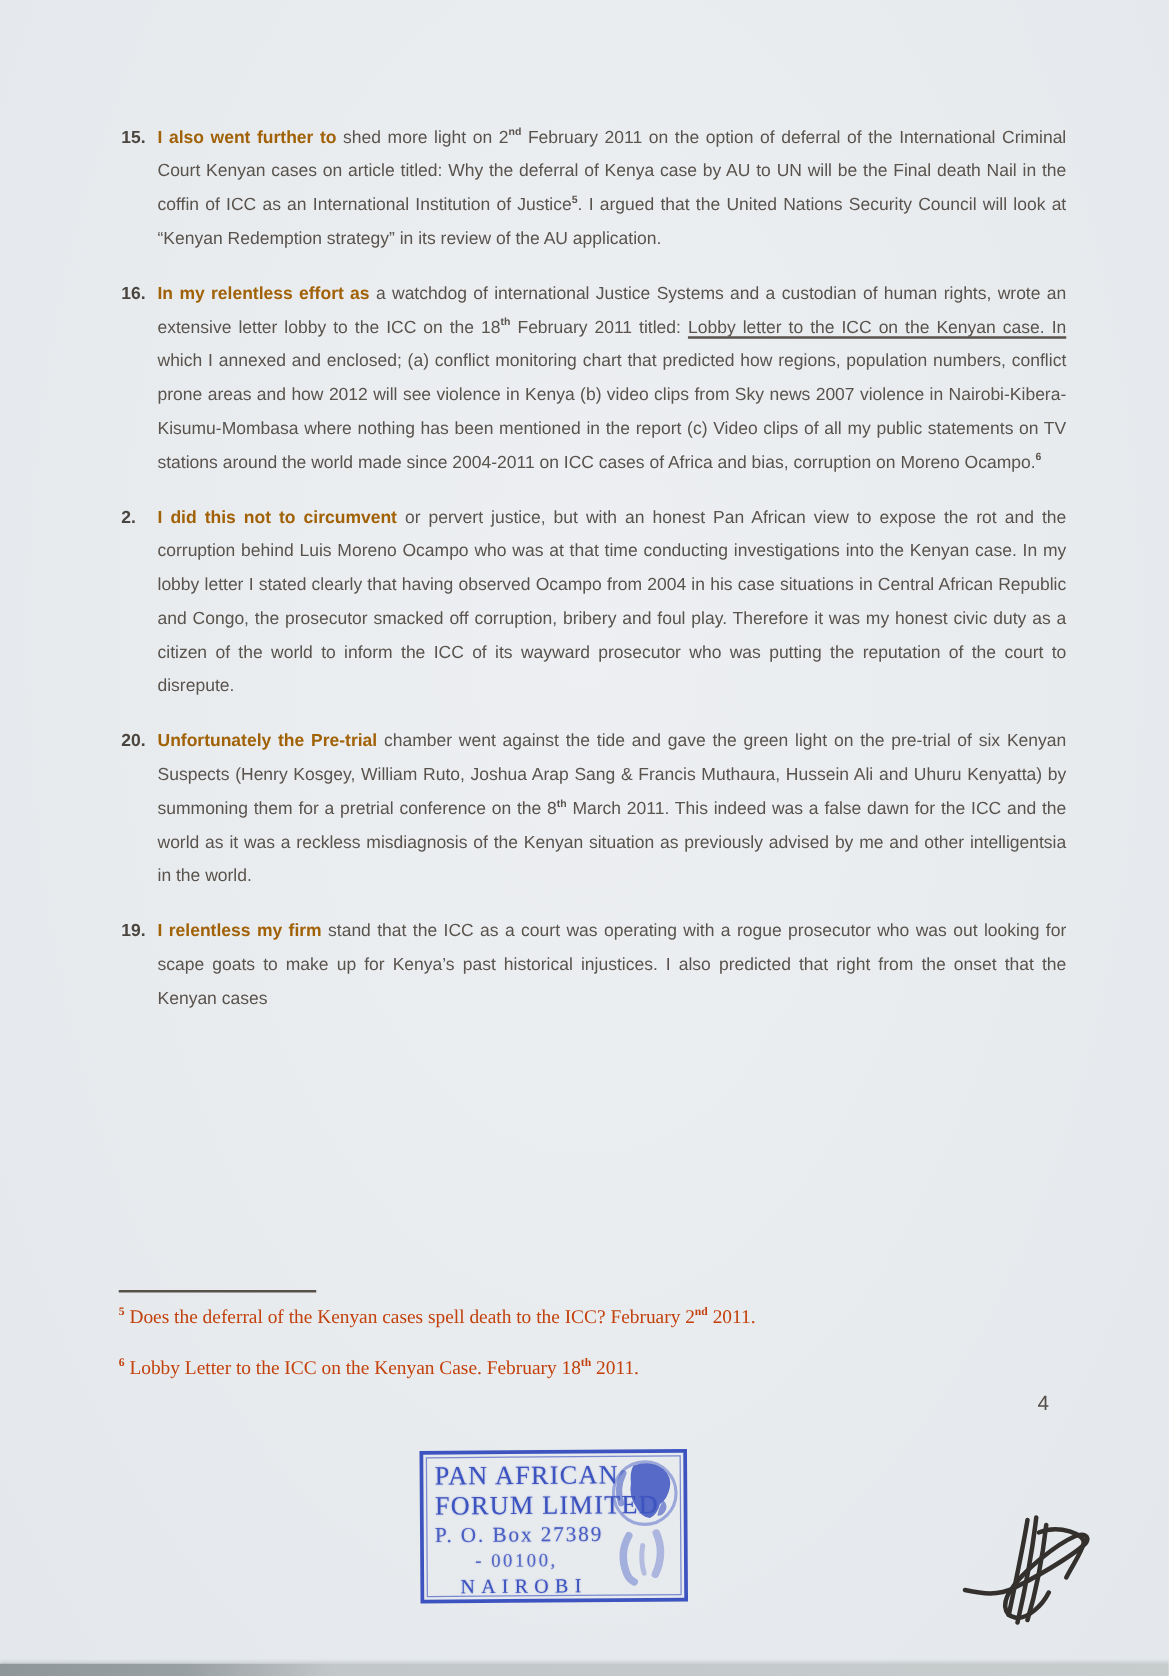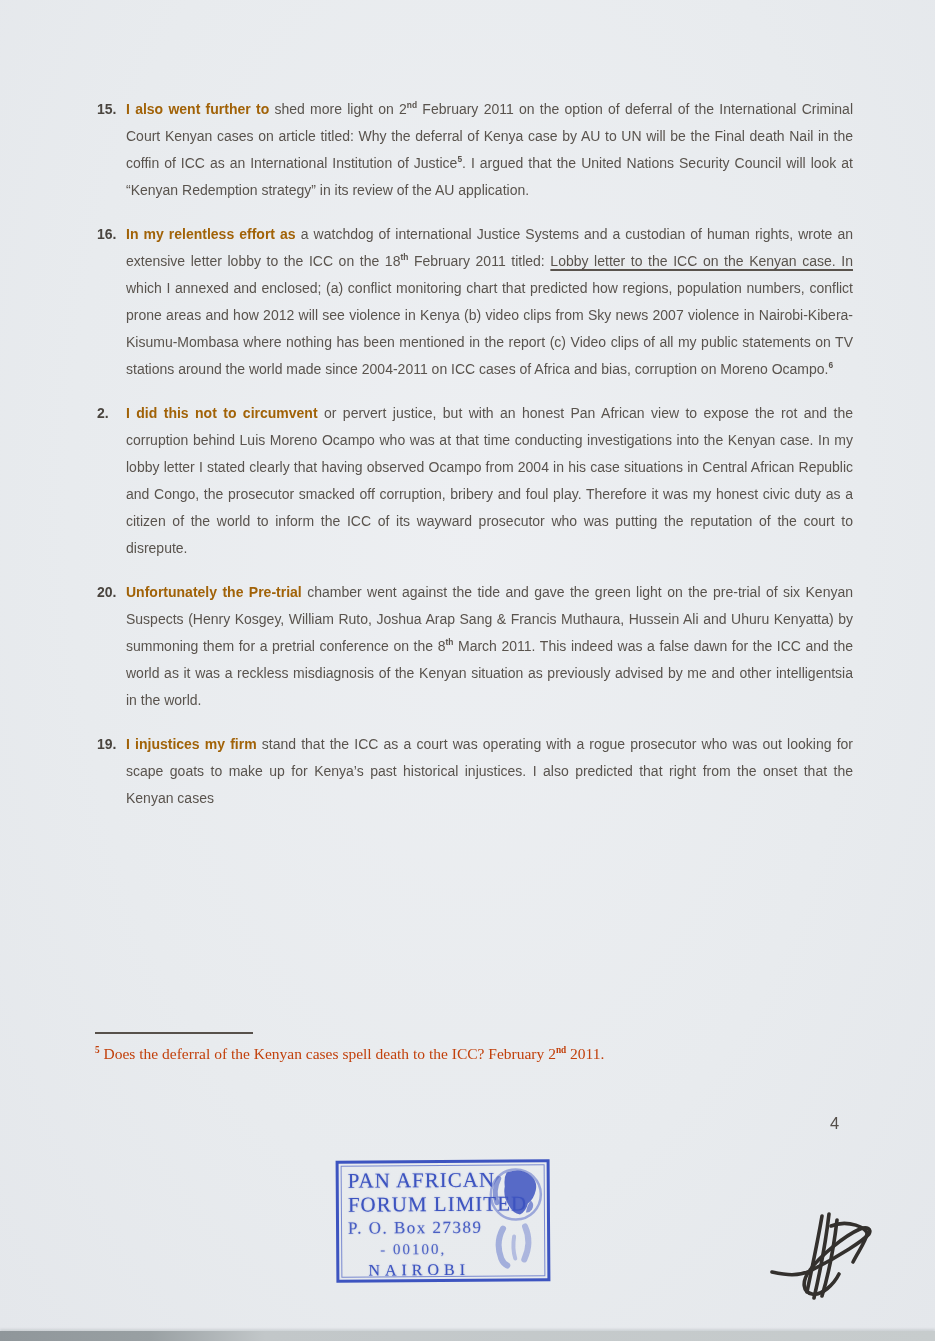--- a/index.html
+++ b/index.html
@@ -88,28 +88,29 @@
     <span class="ptext"><span class="b">I did this not to circumvent</span><span> or pervert justice, but with an honest Pan African view to expose the rot and the corruption behind Luis Moreno Ocampo who was at that time conducting investigations into the Kenyan case. In my lobby letter I stated clearly that having observed Ocampo from 2004 in his case situations in Central African Republic and Congo, the prosecutor smacked off corruption, bribery and foul play. Therefore it was my honest civic duty as a citizen of the world to inform the ICC of its wayward prosecutor who was putting the reputation of the court to disrepute.</span></span>
   </div>
 
   <div class="para">
     <span class="num">20.</span>
     <span class="ptext"><span class="b">Unfortunately the Pre-trial</span><span> chamber went against the tide and gave the green light on the pre-trial of six Kenyan Suspects (Henry Kosgey, William Ruto, Joshua Arap Sang &amp; Francis Muthaura, Hussein Ali and Uhuru Kenyatta) by summoning them for a pretrial conference on the 8</span><sup>th</sup><span> March 2011. This indeed was a false dawn for the ICC and the world as it was a reckless misdiagnosis of the Kenyan situation as previously advised by me and other intelligentsia in the world.</span></span>
   </div>
 
   <div class="para">
     <span class="num">19.</span>
-    <span class="ptext"><span class="b">I injustices my firm</span><span> stand that the ICC as a court was operating with a rogue prosecutor who was out looking for scape goats to make up for Kenya’s past historical injustices. I also predicted that right from the onset that the Kenyan cases</span></span>
+    <span class="ptext"><span class="b">I relentless my firm</span><span> stand that the ICC as a court was operating with a rogue prosecutor who was out looking for scape goats to make up for Kenya’s past historical injustices. I also predicted that right from the onset that the Kenyan cases</span></span>
   </div>
 
 </div>
 
 <div class="footnotes">
   <hr class="fn-rule">
   <div class="footnote"><sup>5</sup><span><span> Does the deferral of the Kenyan cases spell death to the ICC? February 2</span><sup>nd</sup><span> 2011.</span></span></div>
+  <div class="footnote"><sup>6</sup><span><span> Lobby Letter to the ICC on the Kenyan Case. February 18</span><sup>th</sup><span> 2011.</span></span></div>
 </div>
 
 <div class="page-number">4</div>
 
 <div class="stamp">
   <div class="stamp-text">
     <div class="stamp-line st1">PAN AFRICAN</div>
     <div class="stamp-line st2">FORUM LIMITED</div>
     <div class="stamp-line st3">P. O. Box 27389</div>
     <div class="stamp-line st4">- 00100,</div>

